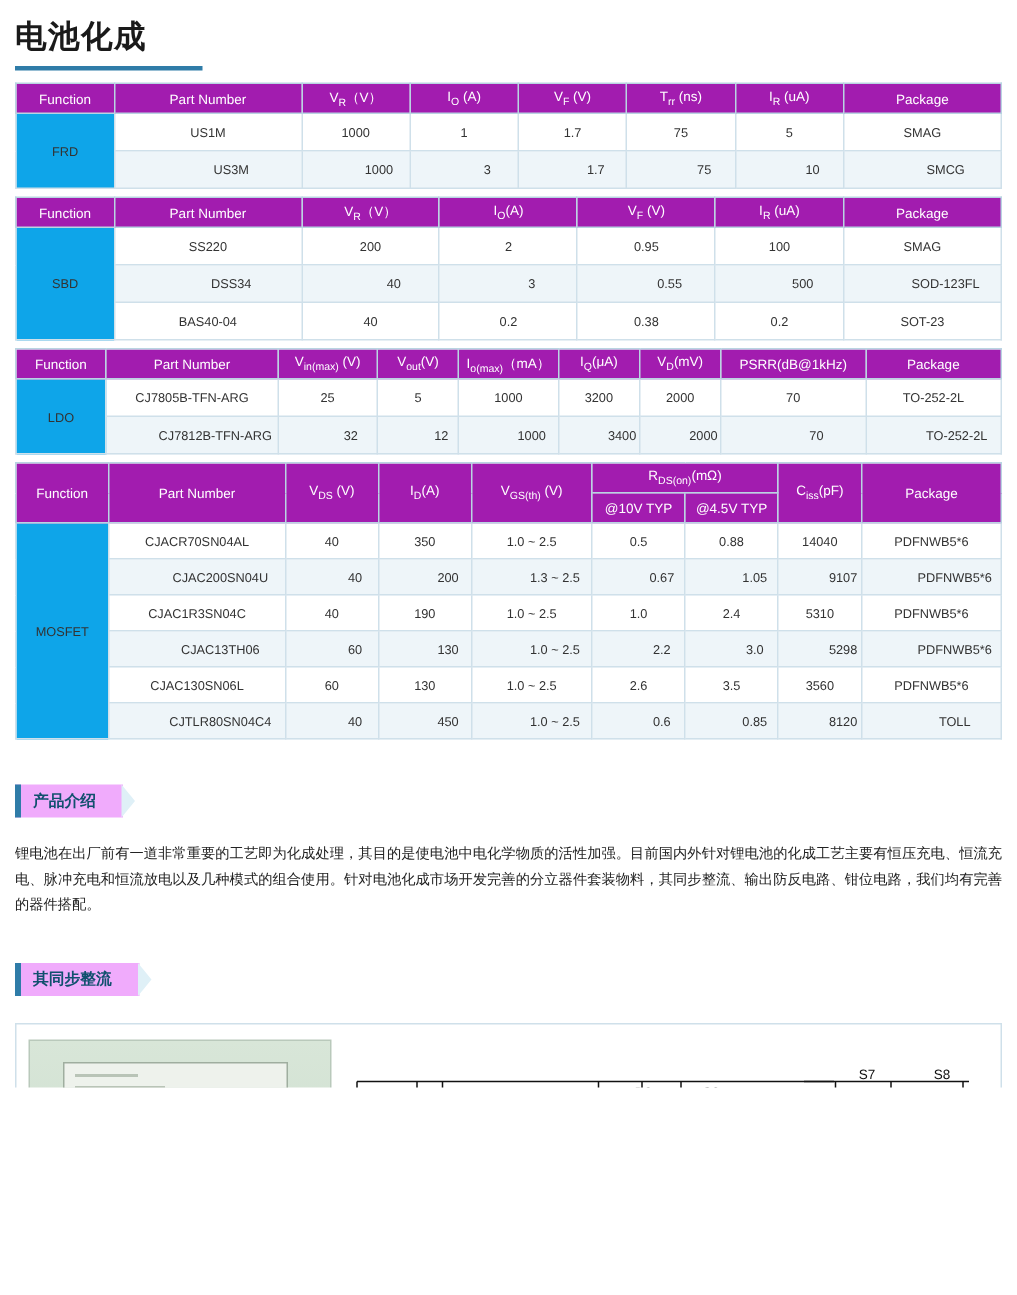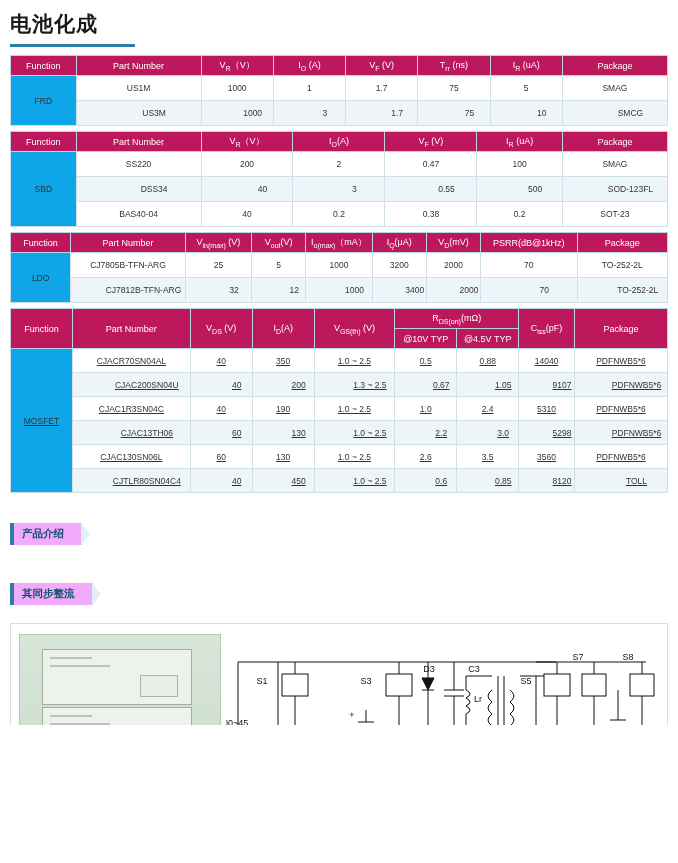--- a/index.html
+++ b/index.html
@@ -20,31 +20,31 @@
   }
   .title-underline{
     height:3px;background:#2f7ca8;width:125px;margin-left:10px;margin-bottom:8px;
   }
 
   
   .tbl{
     width:658px;margin:0 auto 0 10px;border-collapse:collapse;table-layout:fixed;
   }
   .tbl th{
-    background:#be185d;color:#fff;font-weight:normal;font-size:9px;
+    background:#a21caf;color:#fff;font-weight:normal;font-size:9px;
     height:17px;border:1px solid #b9d4e2;text-align:center;
   }
   .tbl td{
     border:1px solid #cfe0ea;text-align:center;font-size:8.5px;color:#333;
     height:22px;background:#ffffff;
   }
   .tbl td.fn{background:#0ea5e9;}
   .tbl tr.alt td{background:#eef5f9;padding-left:32px;}
   .sub{font-size:7px;vertical-align:sub;}
-  .tbl.mosfet td{height:21px;text-decoration:underline;}
+  .tbl.mosfet td{height:21px;}
   .grp-hdr{background:#4a90b0;}
   .spacer{height:5px;}
 
   
   .sec{
     position:relative;margin:16px 0 8px 10px;display:inline-block;
   }
   .sec-box{
     display:inline-block;background:#f0abfc;border-left:4px solid #2f7ca8;
     padding:4px 18px 4px 8px;font-size:10.5px;font-weight:bold;color:#11506e;
@@ -152,21 +152,21 @@
       <th>I<span class="sub">R</span> (uA)</th>
       <th>Package</th>
     </tr>
       </thead>
     <tbody>
       <tr>
         <td class="fn" rowspan="3">SBD</td>
         <td>SS220</td>
         <td>200</td>
         <td>2</td>
-        <td>0.47</td>
+        <td>0.95</td>
         <td>100</td>
         <td>SMAG</td>
       </tr>
       <tr class="alt">
         <td>DSS34</td>
         <td>40</td>
         <td>3</td>
         <td>0.55</td>
         <td>500</td>
         <td>SOD-123FL</td>
@@ -326,20 +326,21 @@
         <td>8120</td>
         <td>TOLL</td>
       </tr>
     </tbody>
   </table>
 
   <div class="sec-wrap">
     <div class="sec">
       <span class="sec-box">产品介绍</span>
     </div>
+    <div class="body-text">锂电池在出厂前有一道非常重要的工艺即为化成处理，其目的是使电池中电化学物质的活性加强。目前国内外针对锂电池的化成工艺主要有恒压充电、恒流充电、脉冲充电和恒流放电以及几种模式的组合使用。针对电池化成市场开发完善的分立器件套装物料，其同步整流、输出防反电路、钳位电路，我们均有完善的器件搭配。</div>
   </div>
 
   <div class="sec-wrap">
     <div class="sec">
       <span class="sec-box">其同步整流</span>
     </div>
 
     <div class="circuit-box">
 
       <div class="photo">

